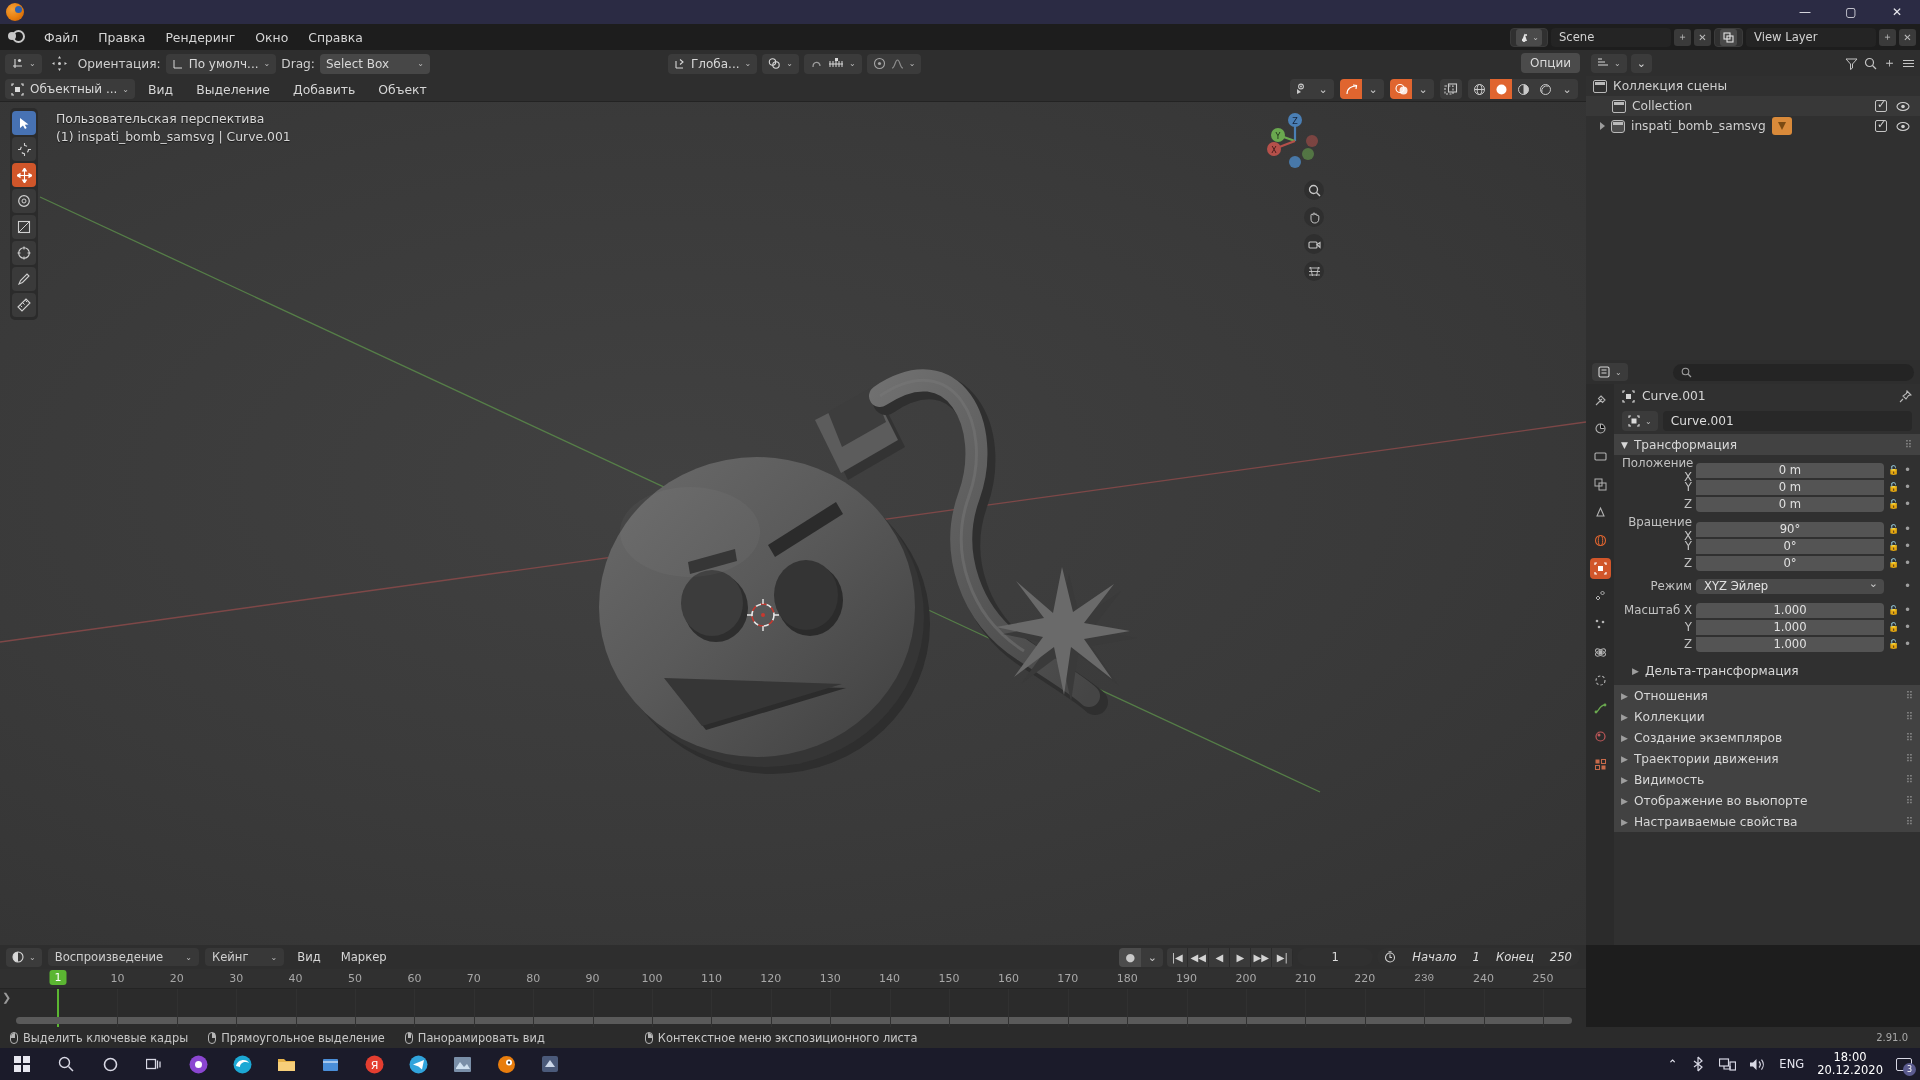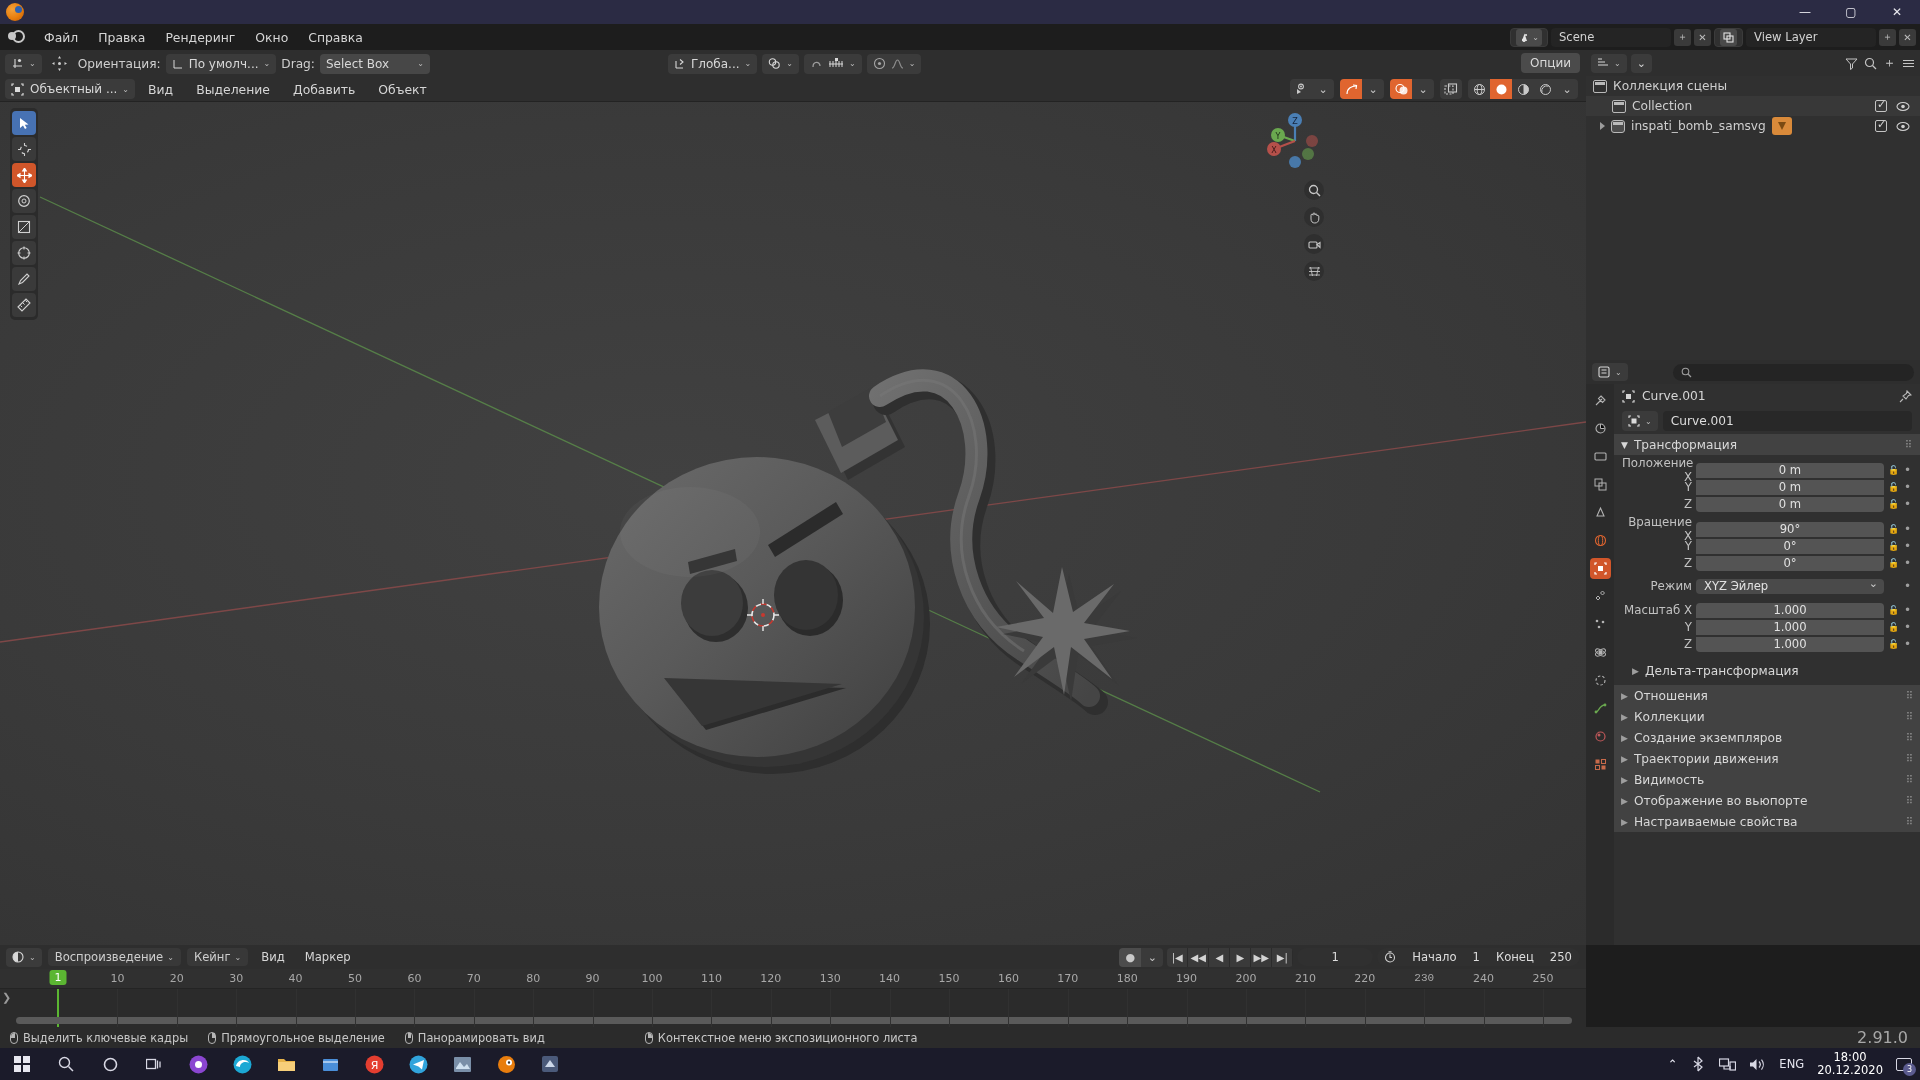--- a/index.html
+++ b/index.html
@@ -130,40 +130,40 @@
   .tl-head { height:24px; background:#2e2e2e; display:flex; align-items:center; padding:0 6px; gap:6px;}
   .tl-ruler { position:relative; height:20px; background:#303030; border-bottom:1px solid #242424;}
   .tl-tick { position:absolute; top:3px; color:#a8a8a8; font-size:11px; transform:translateX(-50%); }
   .tl-cur { position:absolute; top:1px; background:#5bb632; color:#fff; font-size:11px;
     border-radius:3px; padding:1px 5px; transform:translateX(-50%); }
   .tl-curline{position:absolute;top:20px;bottom:0;width:2px;background:#5bb632;}
   .tl-body { position:relative; height:38px; background:#2b2b2b; }
   .tl-grid { position:absolute; top:0; bottom:0; width:1px; background:#313131; }
   .tl-scroll { position:absolute; left:16px; right:14px; bottom:3px; height:7px; background:#5a5a5a; border-radius:4px;}
   .mini { background:#383838; border-radius:4px; height:18px; display:flex; align-items:center;
-    padding:0 7px; color:#cfcfcf; font-size:11.6px; gap:4px;}
+    padding:0 7px; color:#cfcfcf; font-size:11.6px; gap:22px;}
   .playgrp { display:flex; border-radius:4px; overflow:hidden; }
   .playbtn { width:21px; height:19px; background:#3a3a3a; display:flex; align-items:center;
     justify-content:center; color:#d3d3d3; font-size:10px; border-right:1px solid #2b2b2b;}
   .tl-right { margin-left:auto; display:flex; align-items:center; gap:4px; }
   .tl-num { background:#303030; border-radius:9px; height:18px; min-width:76px; display:flex;
     align-items:center; justify-content:center; color:#dedede; font-size:11.6px;}
   .tl-se { background:#303030; border-radius:9px; height:18px; display:flex; align-items:center;
-    color:#dedede; font-size:11.6px; }
+    color:#dedede; font-size:11.6px;font-style:italic; }
   .tl-se span { padding:0 8px; }
 
   
   .status { position:absolute; left:0; top:1027px; width:1920px; height:21px; background:#2b2b2b;
     display:flex; align-items:center; gap:20px; padding-left:10px; }
   .st-item { display:flex; align-items:center; gap:5px; color:#c7c7c7; font-size:11.4px; }
   .mouse { width:8px; height:12px; border:1.3px solid #b5b5b5; border-radius:4px; position:relative; flex:none;}
   .mouse.l:after{content:"";position:absolute;left:0;top:0;width:3.5px;height:5px;background:#b5b5b5;border-radius:4px 0 0 0;}
   .mouse.m:after{content:"";position:absolute;left:2.5px;top:0;width:3px;height:5px;background:#b5b5b5;}
   .mouse.r:after{content:"";position:absolute;right:0;top:0;width:3.5px;height:5px;background:#b5b5b5;border-radius:0 4px 0 0;}
-  .ver { position:absolute; right:12px; color:#a8a8a8; font-size:16px; }
+  .ver { position:absolute; right:12px; color:#a8a8a8; font-size:10px; }
 
   
   .taskbar { position:absolute; left:0; top:1048px; width:1920px; height:32px; background:#1b1b2a;
     display:flex; align-items:center; }
   .tb-icon { width:44px; height:32px; display:flex; align-items:center; justify-content:center; }
   .tray { margin-left:auto; display:flex; align-items:center; gap:13px; padding-right:8px; color:#e4e4ee; font-size:11.5px;}
   .clock { text-align:center; line-height:13px; font-size:11.5px; color:#ffffff; }
   .notif { width:16px; height:13px; border:1.4px solid #d8d8e4; border-radius:2px; position:relative;}
   .badge { position:absolute; right:-5px; bottom:-6px; width:13px; height:13px; border-radius:50%;
     background:#5b5b8f; color:#fff; font-size:8px; display:flex; align-items:center; justify-content:center;}
@@ -428,20 +428,24 @@
 
       <g transform="translate(763,513)">
         <circle r="11" fill="none" stroke="#e8e8e8" stroke-width="1.6" stroke-dasharray="5.5 5.5"></circle>
         <circle r="11" fill="none" stroke="#c7382f" stroke-width="1.6" stroke-dasharray="5.5 5.5" stroke-dashoffset="5.5"></circle>
         <path d="M0,-16 v5 M0,16 v-5 M-16,0 h5 M16,0 h-5" stroke="#e8e8e8" stroke-width="1.4"></path>
         <circle r="2" fill="#c7382f"></circle>
       </g>
     </svg>
   </div>
 
+  <div class="vp-text">
+    <div>Пользовательская перспектива</div>
+    <div>(1) inspati_bomb_samsvg | Curve.001</div>
+  </div>
 
   <div class="ltools">
     <div class="ltool active">
       <svg width="13" height="13" viewBox="0 0 13 13">
           <path d="M2 1 L2 11 L5 8.5 L7 12 L8.7 11 L6.8 7.8 L10.5 7.5 Z" fill="#ffffff"></path>
         </svg>
     </div>
     <div class="ltool">
       <svg width="13" height="13" viewBox="0 0 13 13">
           <circle cx="6.5" cy="6.5" r="4" fill="none" stroke="#cfcfcf" stroke-width="1.2" stroke-dasharray="3 3"></circle>

